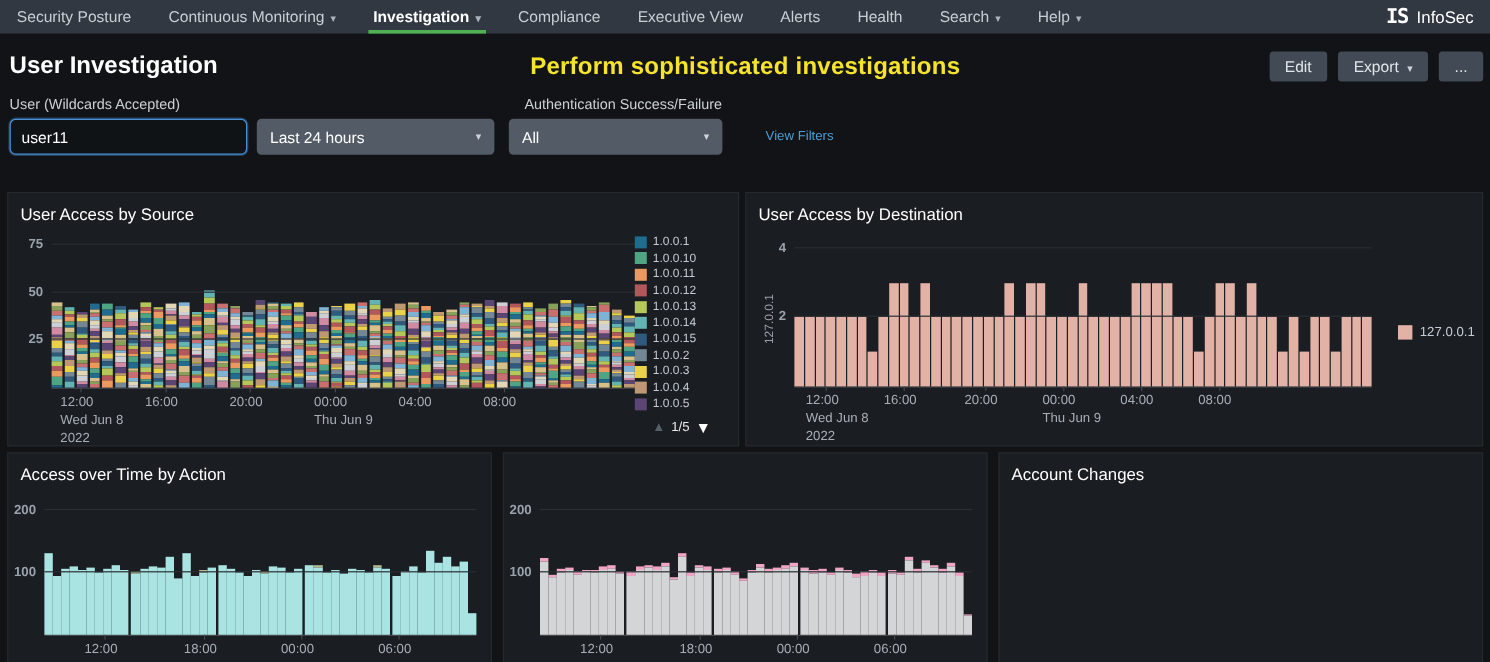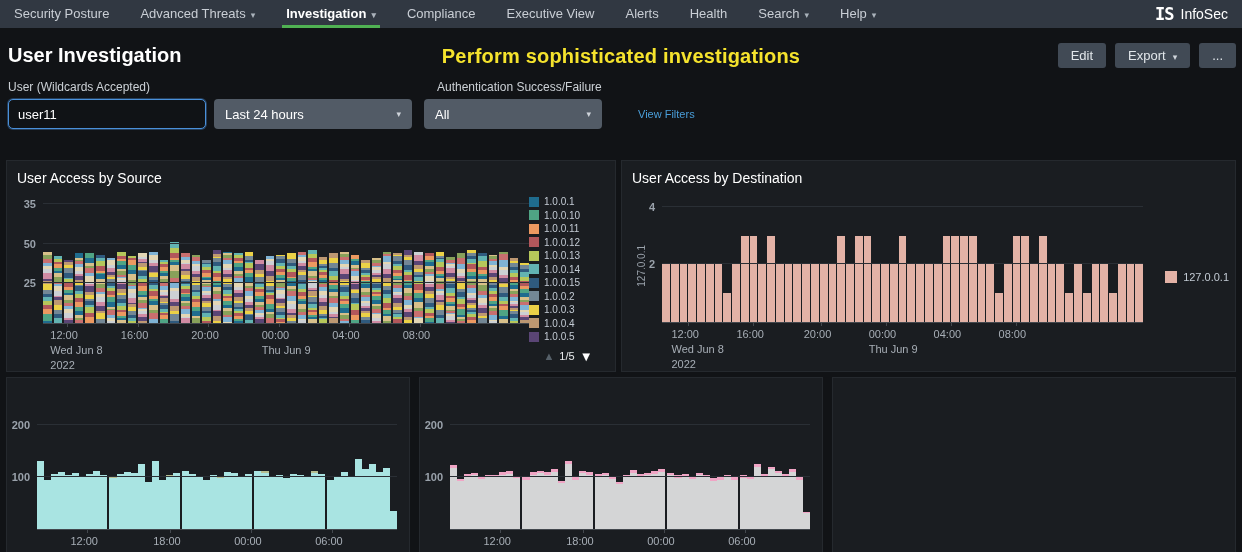--- a/index.html
+++ b/index.html
@@ -75,21 +75,21 @@
                    font-size:11px; color:#c3cbd4; cursor:pointer; }
   .legend-single .swatch { width:12px; height:12px; }
   .no-results { position:absolute; left:0; right:0; top:118px; text-align:center; font-size:13px; color:#e8eaec; }
 </style>
 </head>
 <body>
 
 <div class="topnav">
   <div style="display:flex;">
       <div class="nav-item">Security Posture</div>
-      <div class="nav-item">Advanced Threats<span class="caret">▾</span></div>
+      <div class="nav-item">Continuous Monitoring<span class="caret">▾</span></div>
       <div class="nav-item active">Investigation<span class="caret">▾</span></div>
       <div class="nav-item">Compliance</div>
       <div class="nav-item">Executive View</div>
       <div class="nav-item">Alerts</div>
       <div class="nav-item">Health</div>
       <div class="nav-item">Search<span class="caret">▾</span></div>
       <div class="nav-item">Help<span class="caret">▾</span></div>
     </div>
   <div class="logo">
     <span class="logo-mark">IS</span>
@@ -1193,21 +1193,21 @@
           <div class="seg" style="height: 4.99186px; background: rgb(98, 179, 178);"></div>
           <div class="seg" style="height: 3.22373px; background: rgb(47, 90, 126);"></div>
           <div class="seg" style="height: 3.31459px; background: rgb(115, 135, 149);"></div>
           <div class="seg" style="height: 2.64722px; background: rgb(235, 209, 71);"></div>
         </div>
         <div class="grid" style="bottom: 39.6875px;"></div>
         <div class="ytick" style="bottom: 33.6875px;">25</div>
         <div class="grid" style="bottom: 79.375px;"></div>
         <div class="ytick" style="bottom: 73.375px;">50</div>
         <div class="grid" style="bottom: 119.062px;"></div>
-        <div class="ytick" style="bottom: 113.062px;">35</div>
+        <div class="ytick" style="bottom: 113.062px;">75</div>
         <div class="xmark" style="left: 5%;"></div>
         <div class="xtick" style="left: calc(5% - 17px);">12:00<div class="sub">Wed Jun 8</div><div class="sub">2022</div></div>
         <div class="xmark" style="left: 19.5%;"></div>
         <div class="xtick" style="left: calc(19.5% - 17px);">16:00</div>
         <div class="xmark" style="left: 34%;"></div>
         <div class="xtick" style="left: calc(34% - 17px);">20:00</div>
         <div class="xmark" style="left: 48.5%;"></div>
         <div class="xtick" style="left: calc(48.5% - 17px);">00:00<div class="sub">Thu Jun 9</div></div>
         <div class="xmark" style="left: 63%;"></div>
         <div class="xtick" style="left: calc(63% - 17px);">04:00</div>
@@ -1454,20 +1454,21 @@
       </div>
     <div class="legend-single" id="legend-dest">
         <div class="swatch" style="background: rgb(227, 178, 166);"></div>
         <div class="">127.0.0.1</div>
       </div>
   </div>
 </div>
 
 <div class="row2">
   <div class="panel">
+    <div class="panel-title">Access over Time by Action</div>
     <div class="plot" id="plot-action">
         <div class="bar">
           <div class="seg" style="height: 67.7209px; background: rgb(169, 228, 226);"></div>
         </div>
         <div class="bar">
           <div class="seg" style="height: 49.4884px; background: rgb(169, 228, 226);"></div>
         </div>
         <div class="bar">
           <div class="seg" style="height: 54.6977px; background: rgb(169, 228, 226);"></div>
         </div>
@@ -1841,14 +1842,15 @@
         <div class="xtick" style="left: calc(14% - 17px);">12:00</div>
         <div class="xmark" style="left: 37%;"></div>
         <div class="xtick" style="left: calc(37% - 17px);">18:00</div>
         <div class="xmark" style="left: 59.5%;"></div>
         <div class="xtick" style="left: calc(59.5% - 17px);">00:00</div>
         <div class="xmark" style="left: 82%;"></div>
         <div class="xtick" style="left: calc(82% - 17px);">06:00</div>
       </div>
   </div>
   <div class="panel">
+    <div class="panel-title">Account Changes</div>
   </div>
 </div>
 
 </body></html>

